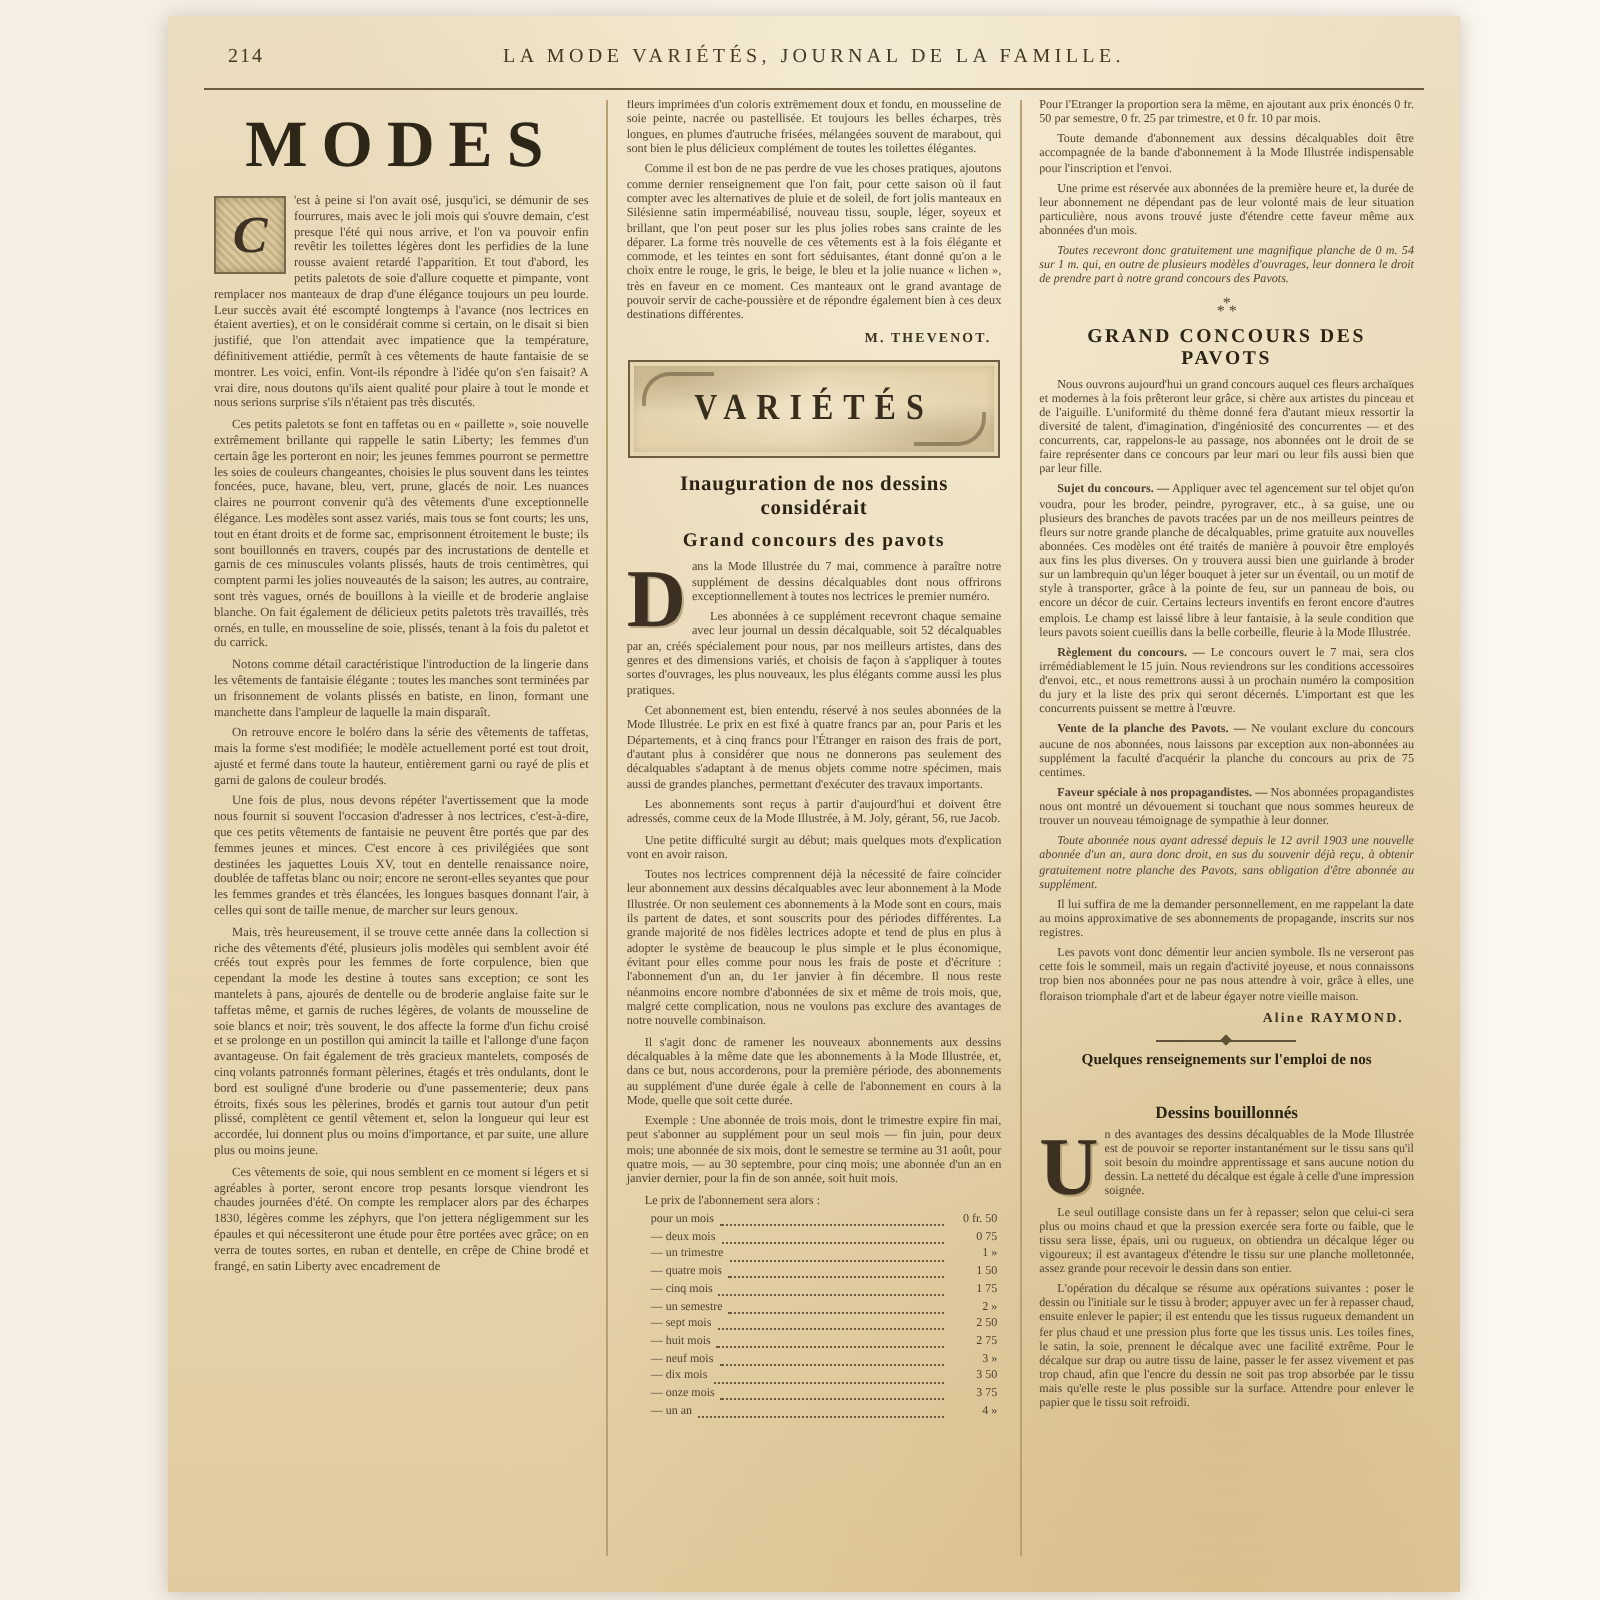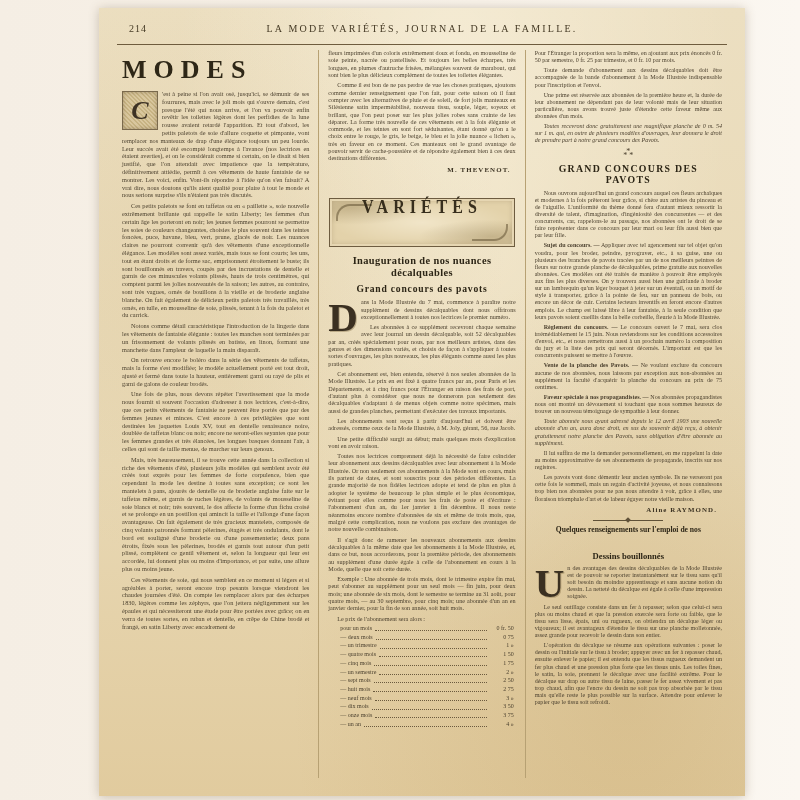--- a/index.html
+++ b/index.html
@@ -2,21 +2,21 @@
 <html><head>
 <meta charset="utf-8">
 <style>
   html,body{margin:0;padding:0;}
   body{
     width:800px;height:800px;overflow:hidden;position:relative;
     background:linear-gradient(90deg,#f5eee4 0,#f8f2e9 60%,#fbf7f1 100%);
     font-family:"Liberation Serif","DejaVu Serif",serif;
   }
   .page{
-    position:absolute;left:99px;top:8px;width:646px;height:788px;
+    position:absolute;left:84px;top:8px;width:646px;height:788px;
     background:
       radial-gradient(ellipse at 16% 32%, rgba(189,154,87,0.10), transparent 40%),
       radial-gradient(ellipse at 82% 88%, rgba(176,136,66,0.20), transparent 45%),
       radial-gradient(ellipse at 55% 8%, rgba(255,250,235,0.45), transparent 55%),
       linear-gradient(180deg,#ecdfc1 0%,#e8d8b4 58%,#e1cb9e 100%);
     box-shadow:0 1px 10px rgba(90,70,40,.28);
     color:#4d4230;
   }
   .header{position:relative;height:32px;}
   .pagenum{position:absolute;left:30px;top:15px;font-size:10px;letter-spacing:1px;color:#453a25;}
@@ -24,32 +24,32 @@
   .rule{margin:4px 18px 0;border-top:1.4px solid #6e5c3e;}
   .cols{display:flex;margin:5px 14px 0;height:728px;overflow:hidden;}
   .col{flex:1 1 0;padding:0 9px;overflow:hidden;text-align:justify;}
   .col-left{font-size:6.3px;line-height:1.24;}
   .col-mid{border-left:1px solid #b7a173;border-right:1px solid #b7a173;font-size:6.15px;line-height:1.19;}
   .col-right{font-size:6.05px;line-height:1.18;}
   .para{margin:0 0 3px;text-indent:9px;}
   .nofirst{text-indent:0;}
   .italic{font-style:italic;}
   .lead{font-weight:bold;}
-  .modes-title{margin:7px 0 7px;font-size:26px;font-weight:bold;letter-spacing:7px;color:#2e2717;line-height:1;}
+  .modes-title{margin:7px 0 7px;text-align:center;font-size:33px;font-weight:bold;letter-spacing:7px;color:#2e2717;line-height:1;}
   .dropcap-block{
     float:left;width:34px;height:37px;margin:1px 4px 1px 0;border:1px solid #7a6a4d;
     background:repeating-linear-gradient(45deg,#d9c79e 0 1.5px,#c7b383 1.5px 3px);
     font-size:26px;line-height:37px;text-align:center;font-style:italic;font-weight:bold;color:#3d3224;
     box-shadow:inset 0 0 4px rgba(70,55,30,.35);
   }
   .dropcap-big{float:left;font-size:41px;line-height:33px;font-weight:bold;color:#3b3021;margin:2px 3px 0 0;text-shadow:1px 1px 0 rgba(120,100,60,.4);}
   .signature{text-align:right;font-weight:bold;font-size:6.9px;letter-spacing:1.1px;margin:3px 5px 6px 0;color:#3c3323;text-indent:0;}
   .banner{
-    height:47px;margin:24px 1px 8px;border:1px solid #6d5c40;position:relative;
-    display:flex;justify-content:center;
+    height:47px;margin:6px 1px 8px;border:1px solid #6d5c40;position:relative;
+    display:flex;align-items:center;justify-content:center;
     background:
       radial-gradient(ellipse at 12% 18%,rgba(120,100,60,.28),transparent 32%),
       radial-gradient(ellipse at 88% 80%,rgba(120,100,60,.28),transparent 32%),
       radial-gradient(ellipse at 50% 50%,rgba(255,248,230,.5),transparent 70%),
       #e3d2aa;
     box-shadow:inset 0 0 0 2px #e6d6b2, inset 0 0 6px rgba(90,70,40,.35);
   }
   .banner::before{content:"";position:absolute;left:6px;top:5px;width:34px;height:15px;
     border-top:2px solid rgba(90,75,45,.5);border-left:2px solid rgba(90,75,45,.5);border-radius:14px 0 0 0;}
   .banner::after{content:"";position:absolute;right:6px;bottom:5px;width:34px;height:15px;
@@ -99,21 +99,21 @@
 
     <div class="col col-mid">
       <p class="para nofirst">fleurs imprimées d'un coloris extrêmement doux et fondu, en mousseline de soie peinte, nacrée ou pastellisée. Et toujours les belles écharpes, très longues, en plumes d'autruche frisées, mélangées souvent de marabout, qui sont bien le plus délicieux complément de toutes les toilettes élégantes.</p>
       <p class="para">Comme il est bon de ne pas perdre de vue les choses pratiques, ajoutons comme dernier renseignement que l'on fait, pour cette saison où il faut compter avec les alternatives de pluie et de soleil, de fort jolis manteaux en Silésienne satin imperméabilisé, nouveau tissu, souple, léger, soyeux et brillant, que l'on peut poser sur les plus jolies robes sans crainte de les déparer. La forme très nouvelle de ces vêtements est à la fois élégante et commode, et les teintes en sont fort séduisantes, étant donné qu'on a le choix entre le rouge, le gris, le beige, le bleu et la jolie nuance « lichen », très en faveur en ce moment. Ces manteaux ont le grand avantage de pouvoir servir de cache-poussière et de répondre également bien à ces deux destinations différentes.</p>
       <p class="signature">M. THEVENOT.</p>
 
       <div class="banner">
         <span class="banner-text">VARIÉTÉS</span>
       </div>
 
-      <h2 class="h-inaug">Inauguration de nos nuances décalquables</h2>
+      <h2 class="h-inaug">Inauguration de nos dessins considérait</h2>
       <h3 class="h-grand">Grand concours des pavots</h3>
 
       <p class="para nofirst">
         <span class="dropcap-big">D</span><span>ans la Mode Illustrée du 7 mai, commence à paraître notre supplément de dessins décalquables dont nous offrirons exceptionnellement à toutes nos lectrices le premier numéro.</span>
       </p>
       <p class="para">Les abonnées à ce supplément recevront chaque semaine avec leur journal un dessin décalquable, soit 52 décalquables par an, créés spécialement pour nous, par nos meilleurs artistes, dans des genres et des dimensions variés, et choisis de façon à s'appliquer à toutes sortes d'ouvrages, les plus nouveaux, les plus élégants comme aussi les plus pratiques.</p>
       <p class="para">Cet abonnement est, bien entendu, réservé à nos seules abonnées de la Mode Illustrée. Le prix en est fixé à quatre francs par an, pour Paris et les Départements, et à cinq francs pour l'Étranger en raison des frais de port, d'autant plus à considérer que nous ne donnerons pas seulement des décalquables s'adaptant à de menus objets comme notre spécimen, mais aussi de grandes planches, permettant d'exécuter des travaux importants.</p>
       <p class="para">Les abonnements sont reçus à partir d'aujourd'hui et doivent être adressés, comme ceux de la Mode Illustrée, à M. Joly, gérant, 56, rue Jacob.</p>
       <p class="para">Une petite difficulté surgit au début; mais quelques mots d'explication vont en avoir raison.</p>
       <p class="para">Toutes nos lectrices comprennent déjà la nécessité de faire coïncider leur abonnement aux dessins décalquables avec leur abonnement à la Mode Illustrée. Or non seulement ces abonnements à la Mode sont en cours, mais ils partent de dates, et sont souscrits pour des périodes différentes. La grande majorité de nos fidèles lectrices adopte et tend de plus en plus à adopter le système de beaucoup le plus simple et le plus économique, évitant pour elles comme pour nous les frais de poste et d'écriture : l'abonnement d'un an, du 1er janvier à fin décembre. Il nous reste néanmoins encore nombre d'abonnées de six et même de trois mois, que, malgré cette complication, nous ne voulons pas exclure des avantages de notre nouvelle combinaison.</p>

